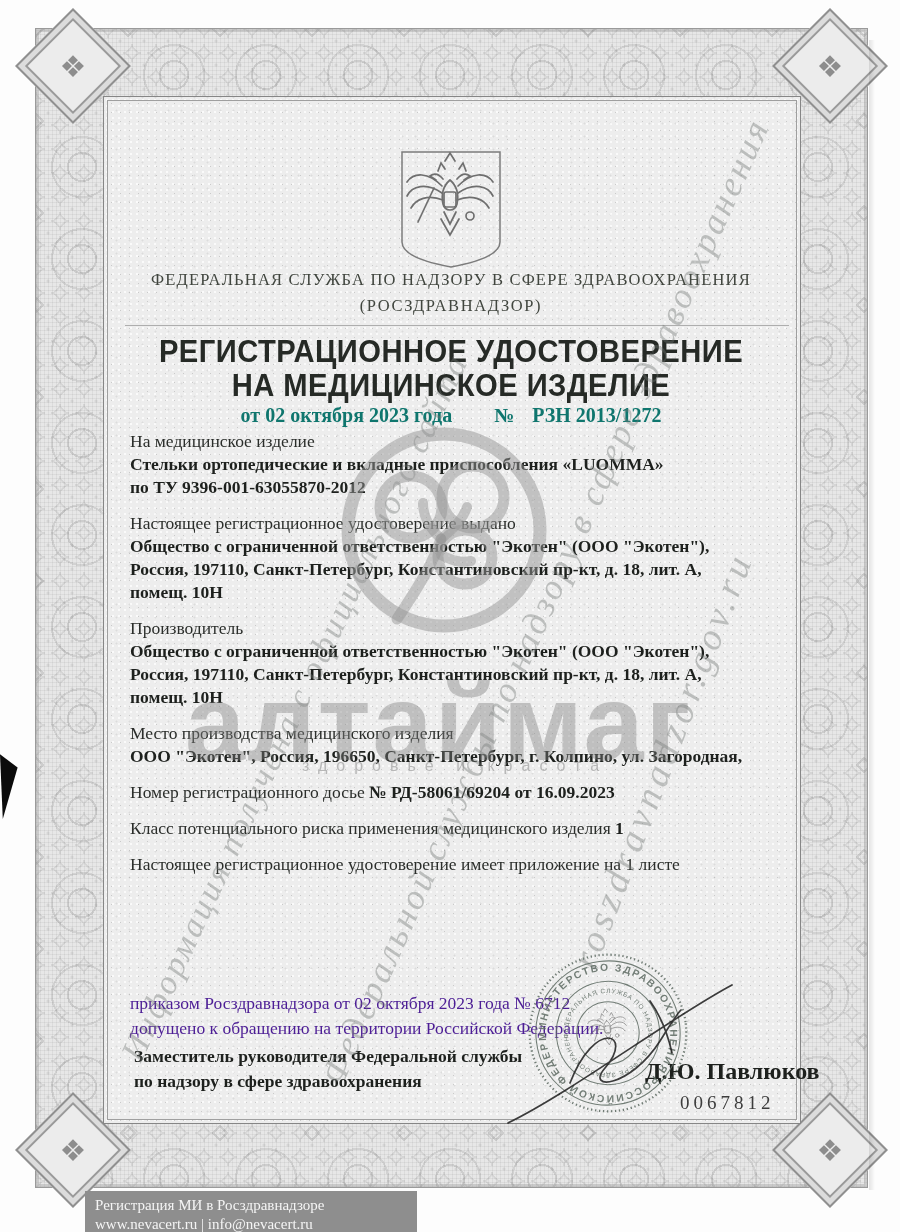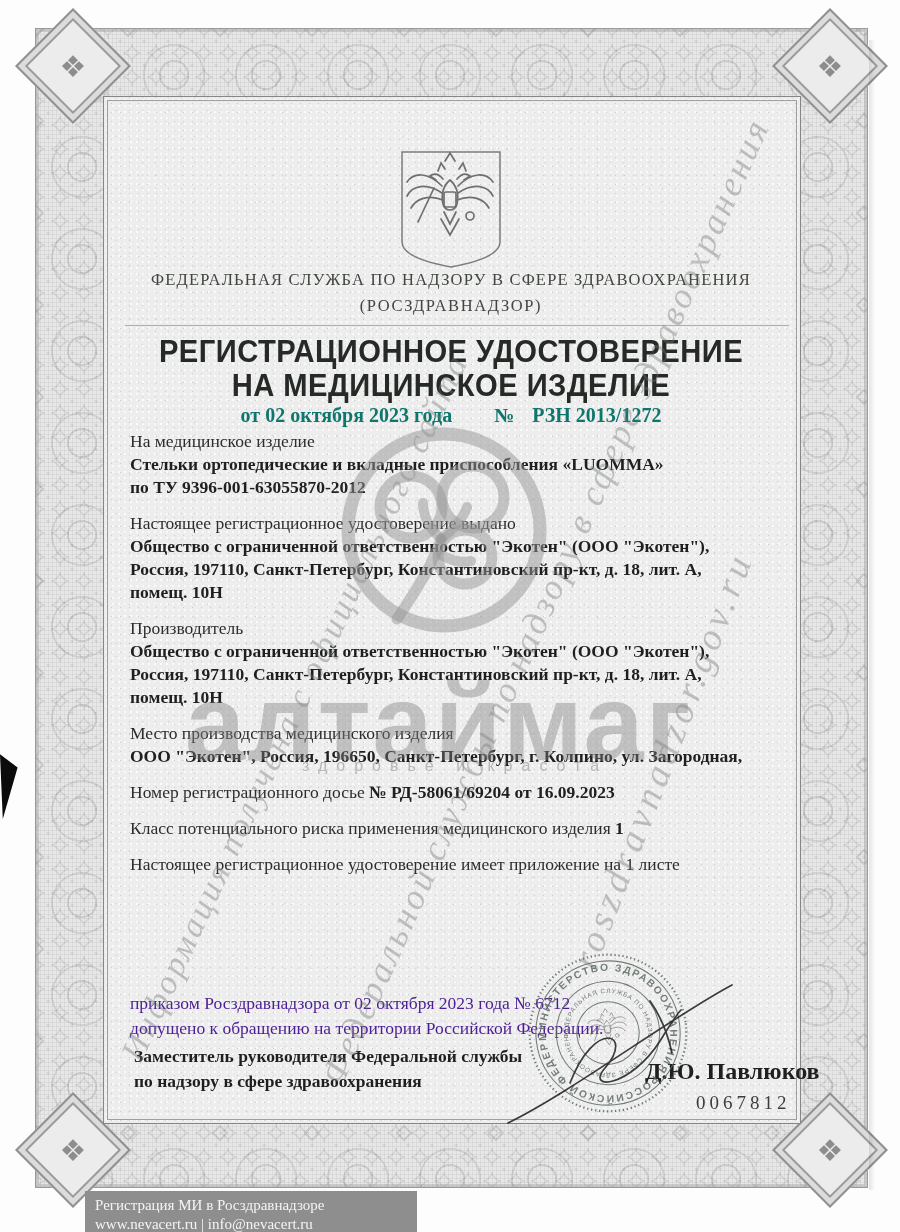--- a/index.html
+++ b/index.html
@@ -51,21 +51,21 @@
     font-size:17.5px;line-height:23px;color:#2b2e2b;}
   .bodytext .block{margin-bottom:13px;}
   .bodytext .line{min-height:23px;}
   .b{font-weight:bold;color:#1d201d;}
   
   .fline{position:absolute;z-index:2;font-size:17.5px;color:#4c1d95;}
   .order1{left:130px;top:993px;} .order2{left:130px;top:1018px;}
   .signer1{left:134px;top:1046px;font-weight:bold;color:#1d201d;}
   .signer2{left:134px;top:1071px;font-weight:bold;color:#1d201d;}
   .signername{left:645px;top:1058px;font-weight:bold;font-size:24px;color:#1d201d;}
-  .serial{left:696px;top:1092px;font-size:19px;letter-spacing:4px;color:#3d3d3d;}
+  .serial{left:680px;top:1092px;font-size:19px;letter-spacing:4px;color:#3d3d3d;}
   
   .wm{position:absolute;z-index:3;pointer-events:none;white-space:nowrap;}
   .wm-diag{font-style:italic;font-size:34px;letter-spacing:3px;color:rgba(112,117,114,.40);}
   .wm-d1{left:-150px;top:688px;width:890px;text-align:center;transform:rotate(-65deg);}
   .wm-d2{left:-45px;top:580px;width:1180px;text-align:center;transform:rotate(-66deg);font-size:36px;}
   .wm-d3{left:402px;top:738px;width:520px;text-align:center;transform:rotate(-69deg);font-size:38px;letter-spacing:5px;}
   .wm-brand{left:185px;top:660px;font-family:"Liberation Sans",sans-serif;font-weight:bold;
     font-size:108px;letter-spacing:2px;color:rgba(128,128,128,.42);}
   .wm-tagline{left:302px;top:757px;font-size:16px;letter-spacing:9px;color:rgba(138,138,138,.55);
     font-family:"Liberation Sans",sans-serif;}

